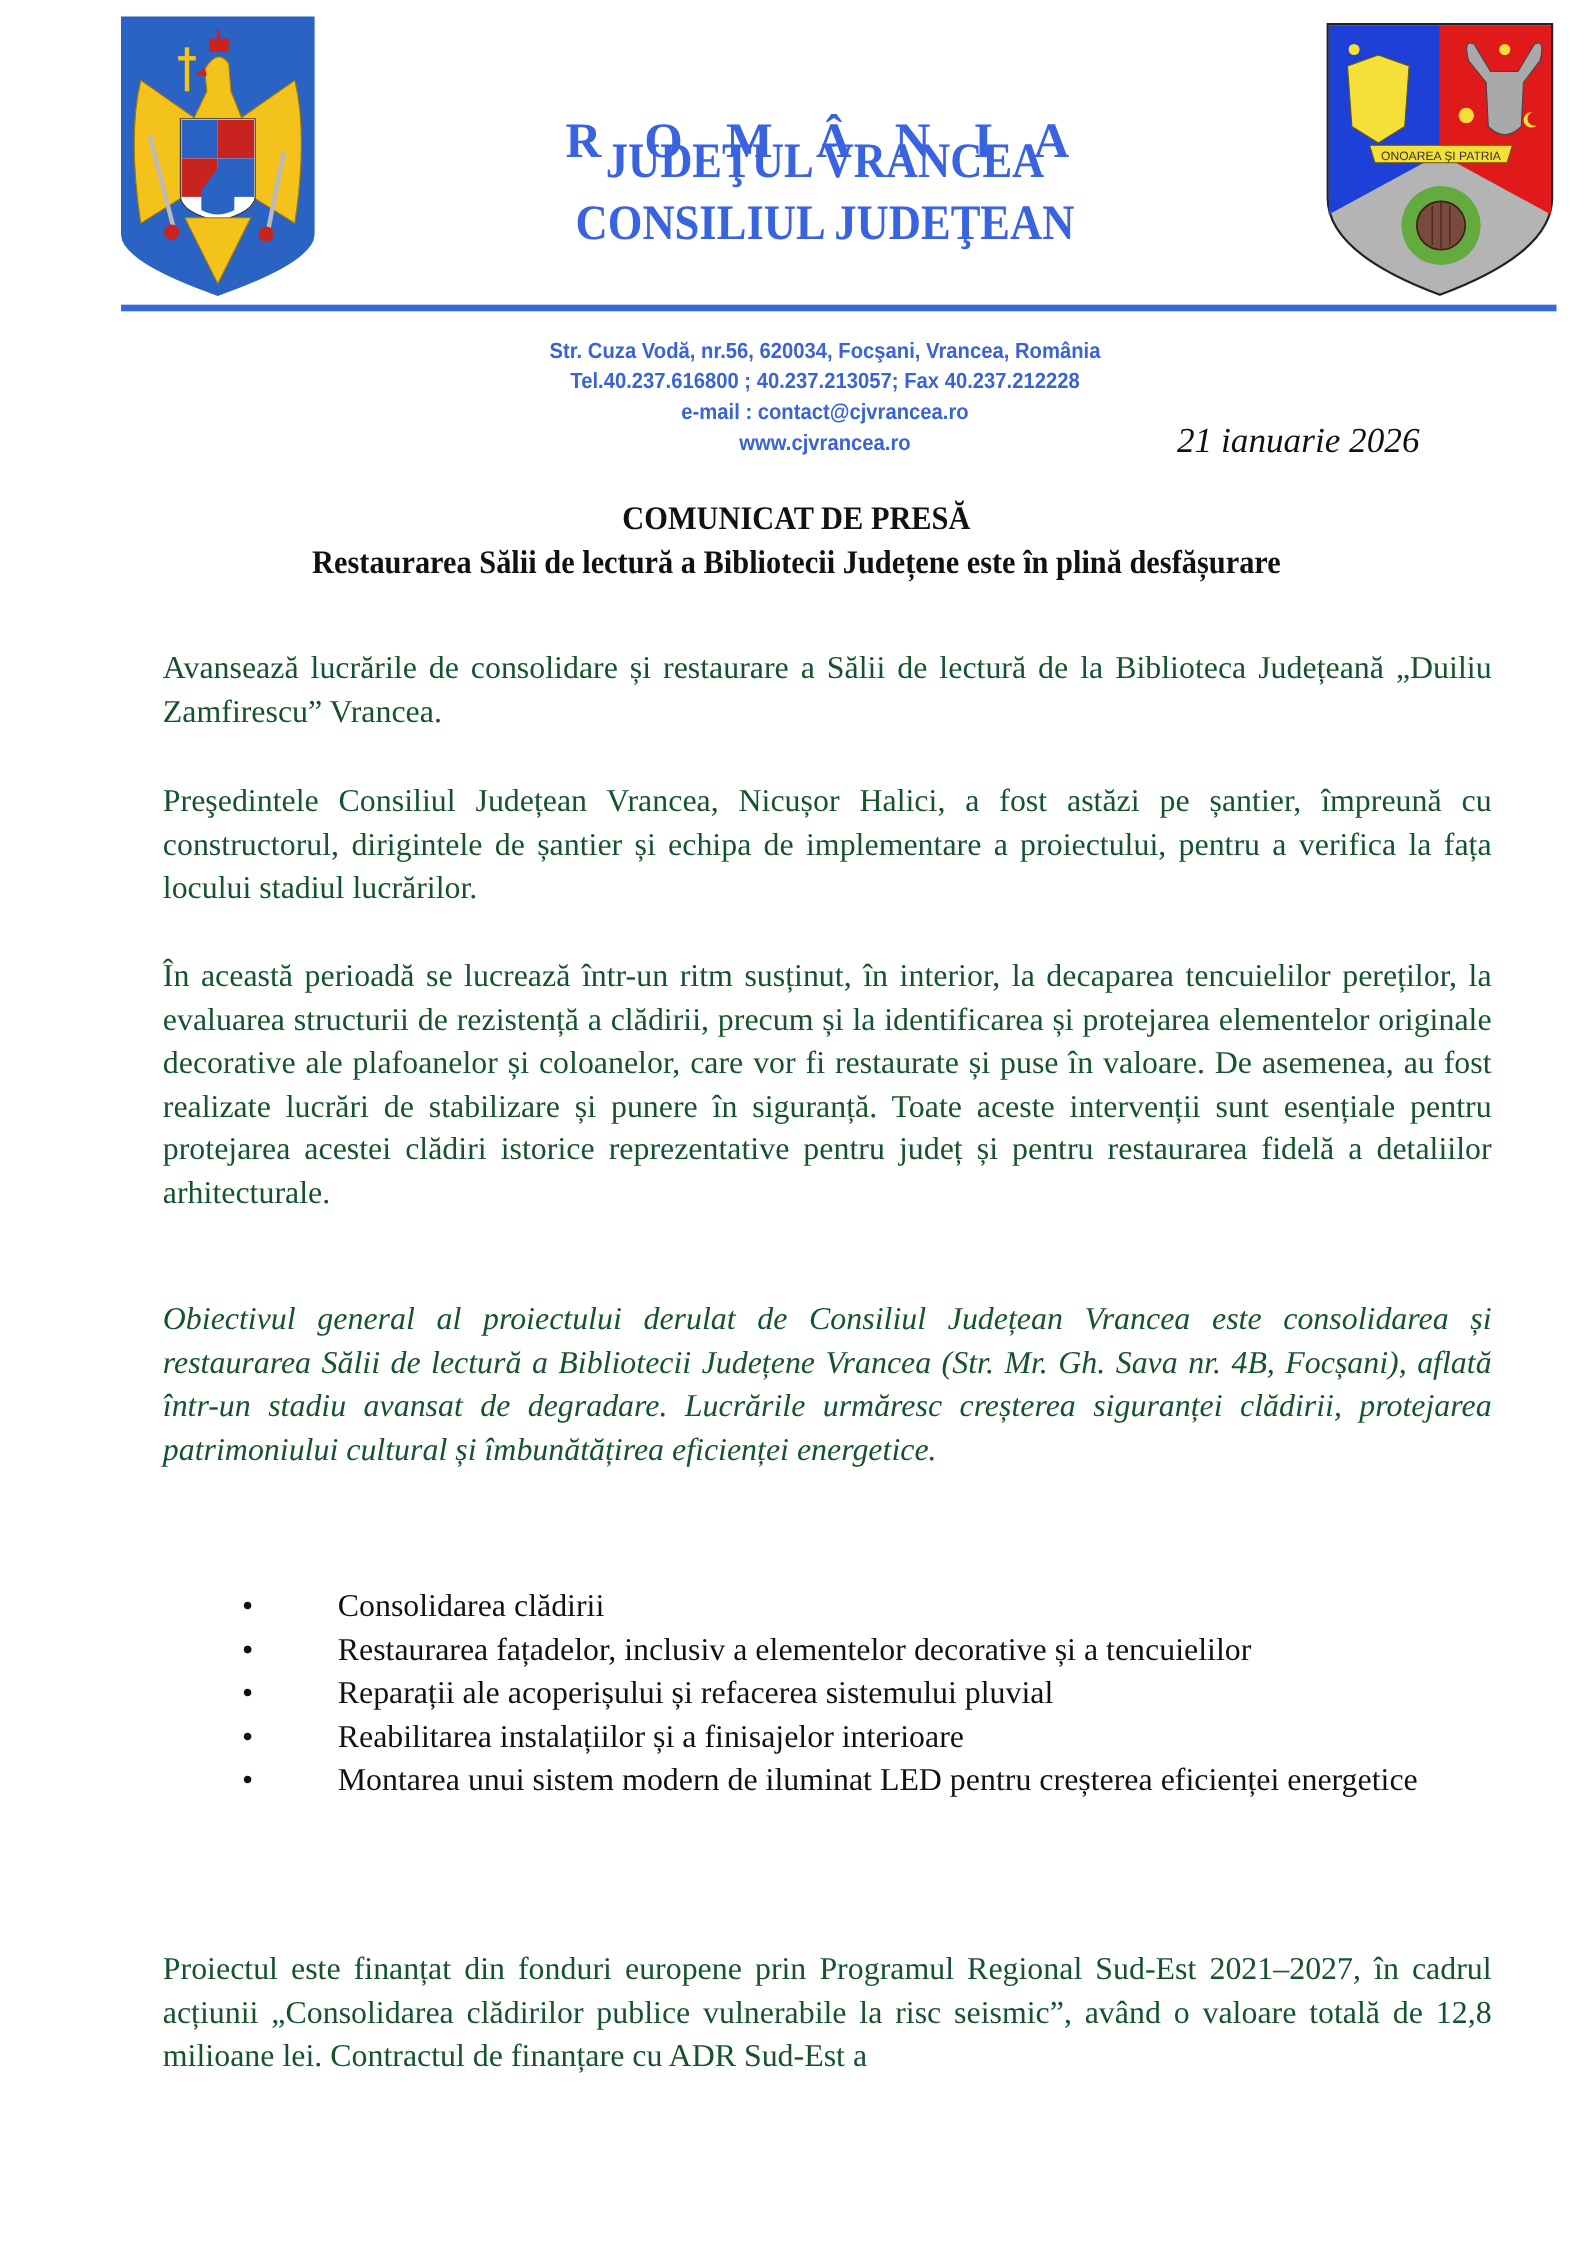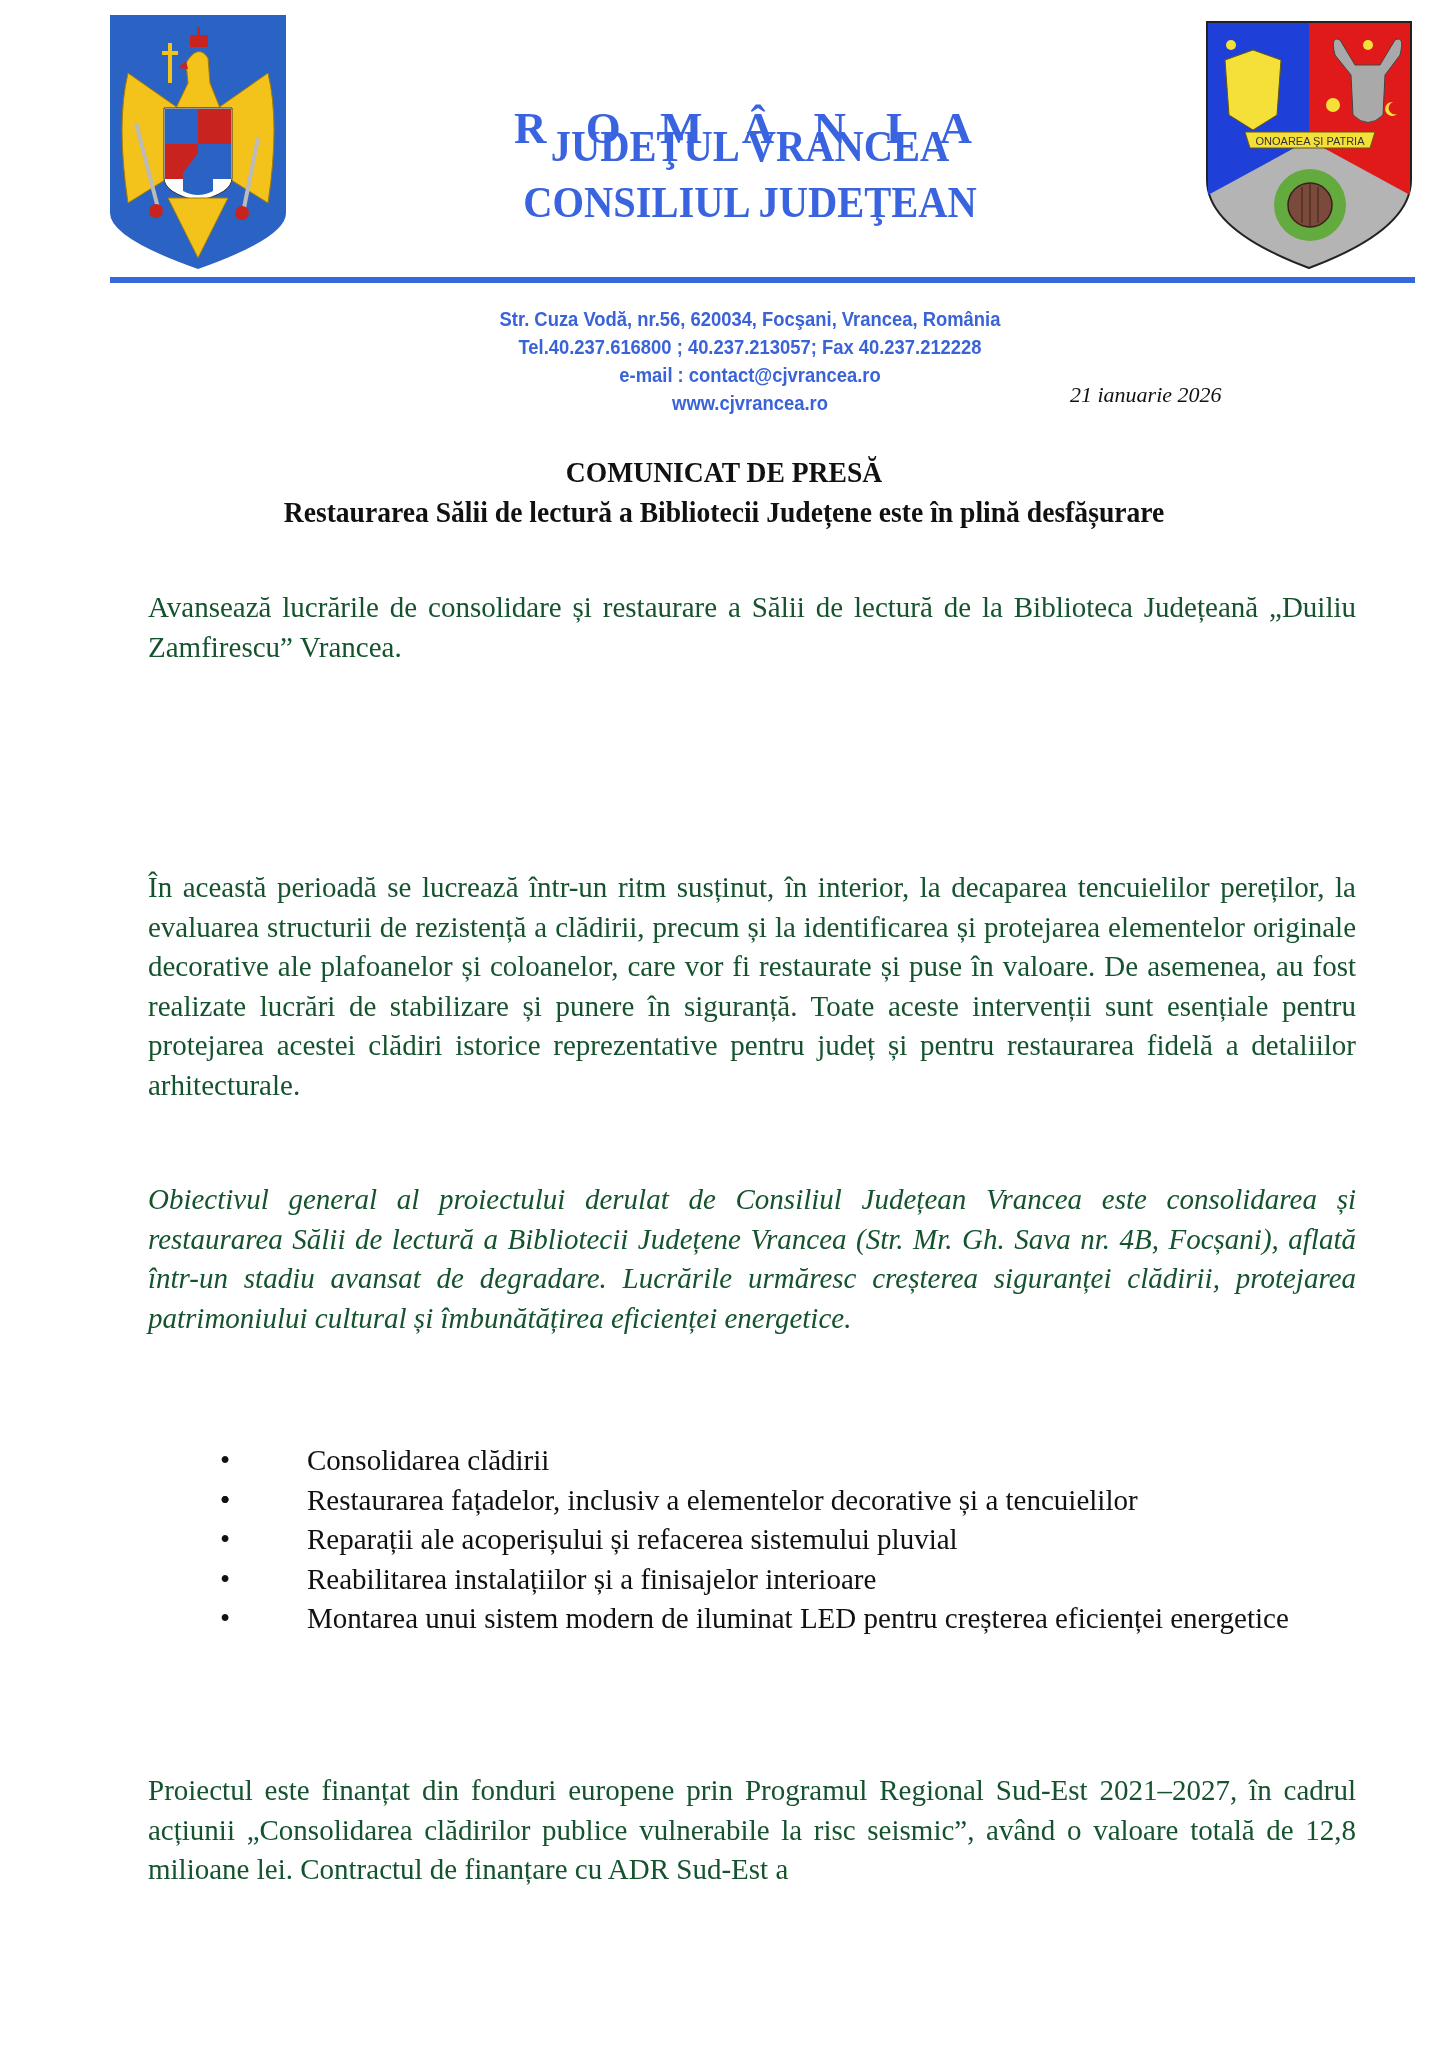--- a/index.html
+++ b/index.html
@@ -17,21 +17,21 @@
   .hdr-consiliu { top: 174px; font-size: 45px; line-height: 56px; transform: scaleX(0.9); }
 
   .hdr-rule { position: absolute; left: 110px; top: 277px; width: 1305px; height: 6px; background: #3568dc; }
 
   .contact { position: absolute; left: 380px; width: 740px; text-align: center;
              font-family: "Liberation Sans", sans-serif; font-weight: bold; color: #3a63d8;
              font-size: 20px; line-height: 28px; transform: scaleX(0.92); }
   .c1 { top: 305px; } .c2 { top: 333px; } .c3 { top: 361px; } .c4 { top: 389px; }
 
   .date { position: absolute; left: 1070px; top: 382px; font-family: "Liberation Serif", serif;
-          font-style: italic; font-size: 22px; color: #111; text-align: right; }
+          font-style: italic; font-size: 32px; color: #111; text-align: right; }
 
   
   .doc-title { position: absolute; left: 0; width: 1448px; text-align: center;
                font-family: "Liberation Serif", serif; font-weight: bold; color: #111; }
   .t1 { top: 455px; font-size: 30px; transform: scaleX(0.92); }
   .t2 { top: 495px; font-size: 30px; transform: scaleX(0.92); }
 
   
   .body-text { position: absolute; left: 132px; width: 1208px;
                font-family: "Liberation Serif", serif; font-size: 29px; line-height: 39.5px;
@@ -120,20 +120,21 @@
   <div class="contact c2">Tel.40.237.616800 ; 40.237.213057; Fax 40.237.212228</div>
   <div class="contact c3">e-mail : contact@cjvrancea.ro</div>
   <div class="contact c4">www.cjvrancea.ro</div>
 
   <div class="date">21 ianuarie 2026</div>
 
   <div class="doc-title t1">COMUNICAT DE PRESĂ</div>
   <div class="doc-title t2">Restaurarea Sălii de lectură a Bibliotecii Județene este în plină desfășurare</div>
 
   <p class="body-text p1">Avansează lucrările de consolidare și restaurare a Sălii de lectură de la Biblioteca Județeană „Duiliu Zamfirescu” Vrancea.</p>
+  <p class="body-text p2">Preşedintele Consiliul Județean Vrancea, Nicușor Halici, a fost astăzi pe șantier, împreună cu constructorul, dirigintele de șantier și echipa de implementare a proiectului, pentru a verifica la fața locului stadiul lucrărilor.</p>
   <p class="body-text p3">În această perioadă se lucrează într-un ritm susținut, în interior, la decaparea tencuielilor pereților, la evaluarea structurii de rezistență a clădirii, precum și la identificarea și protejarea elementelor originale decorative ale plafoanelor și coloanelor, care vor fi restaurate și puse în valoare. De asemenea, au fost realizate lucrări de stabilizare și punere în siguranță. Toate aceste intervenții sunt esențiale pentru protejarea acestei clădiri istorice reprezentative pentru județ și pentru restaurarea fidelă a detaliilor arhitecturale.</p>
   <p class="body-text p4">Obiectivul general al proiectului derulat de Consiliul Județean Vrancea este consolidarea și restaurarea Sălii de lectură a Bibliotecii Județene Vrancea (Str. Mr. Gh. Sava nr. 4B, Focșani), aflată într-un stadiu avansat de degradare. Lucrările urmăresc creșterea siguranței clădirii, protejarea patrimoniului cultural și îmbunătățirea eficienței energetice.</p>
 
   <ul class="list">
     <li><span class="bullet">•</span><span>Consolidarea clădirii</span></li>
     <li><span class="bullet">•</span></li>
     <li><span class="bullet">•</span><span>Restaurarea fațadelor, inclusiv a elementelor decorative și a tencuielilor</span></li>
     <li><span class="bullet">•</span><span>Reparații ale acoperișului și refacerea sistemului pluvial</span></li>
     <li><span class="bullet">•</span><span>Reabilitarea instalațiilor și a finisajelor interioare</span></li>
     <li class="wrap"><span class="bullet">•</span><span>Montarea unui sistem modern de iluminat LED pentru creșterea eficienței energetice</span></li>

